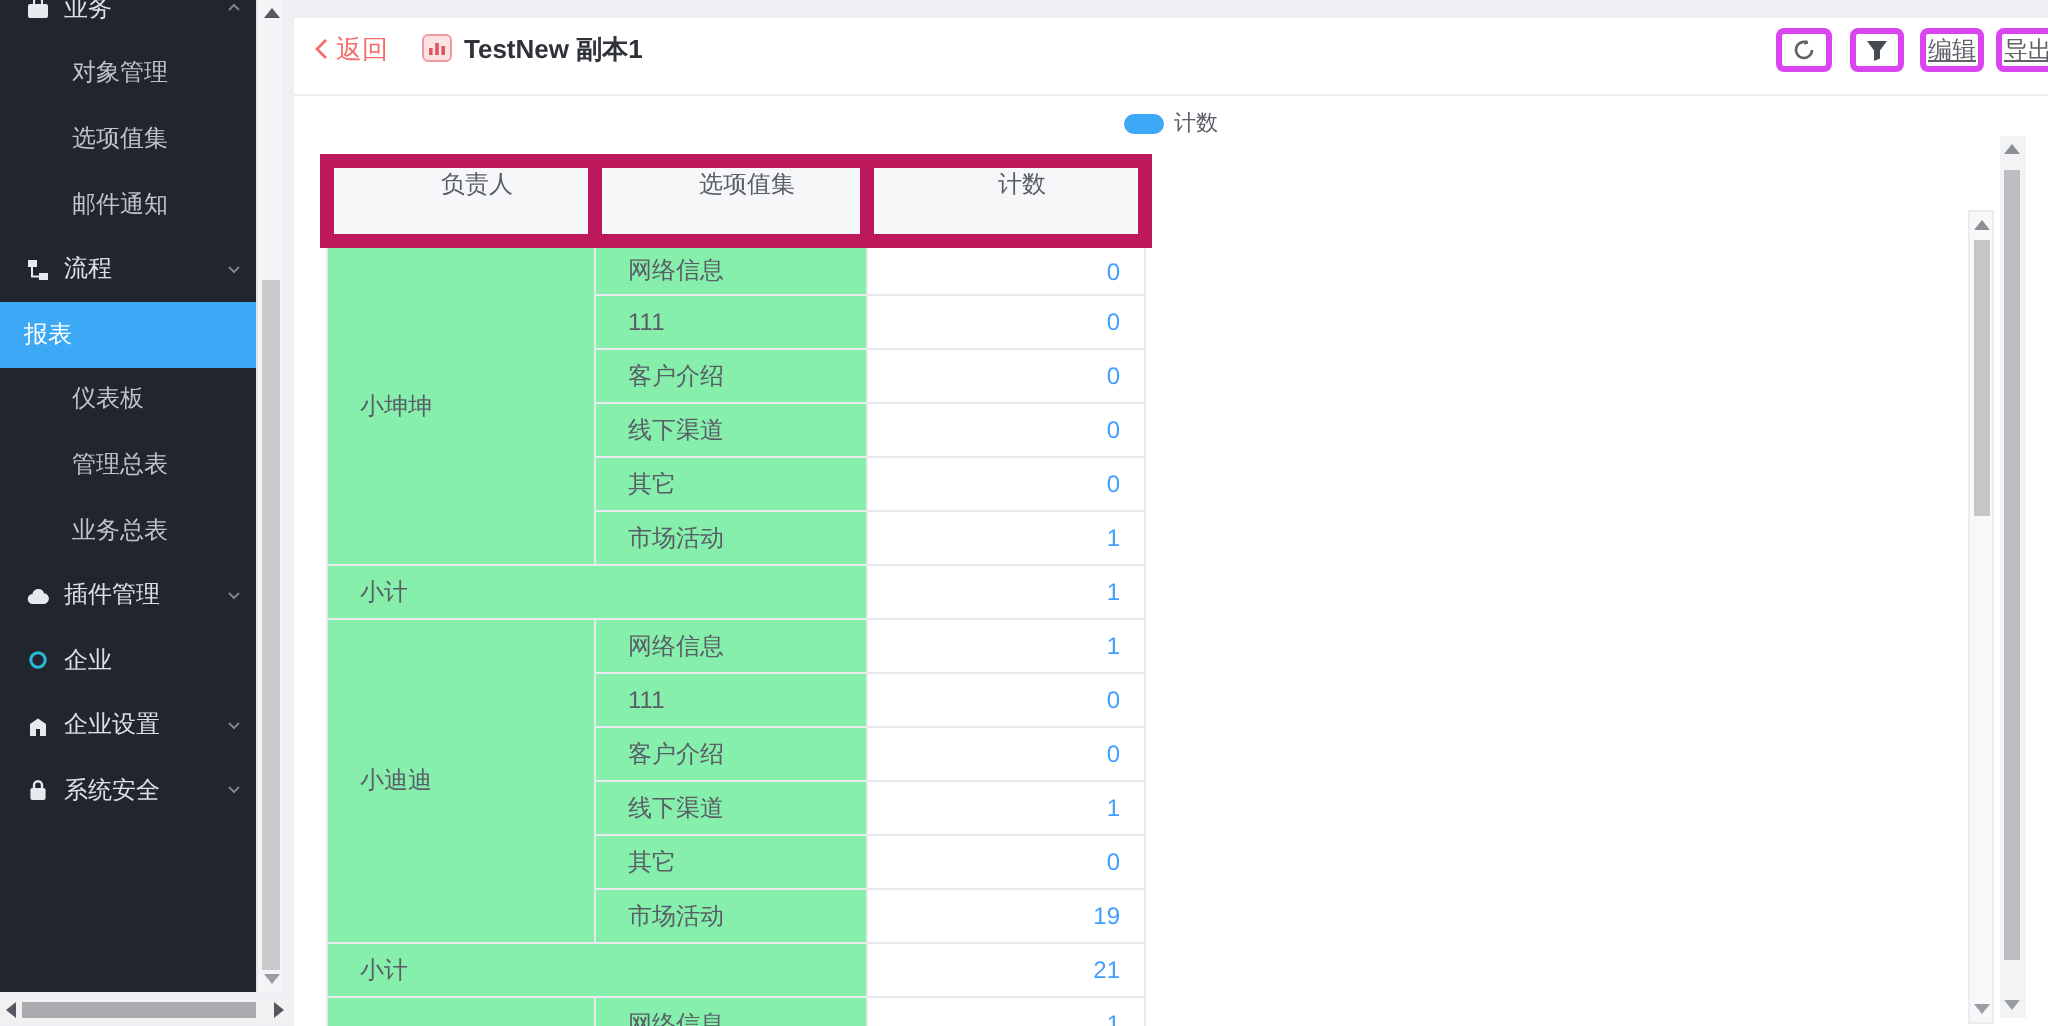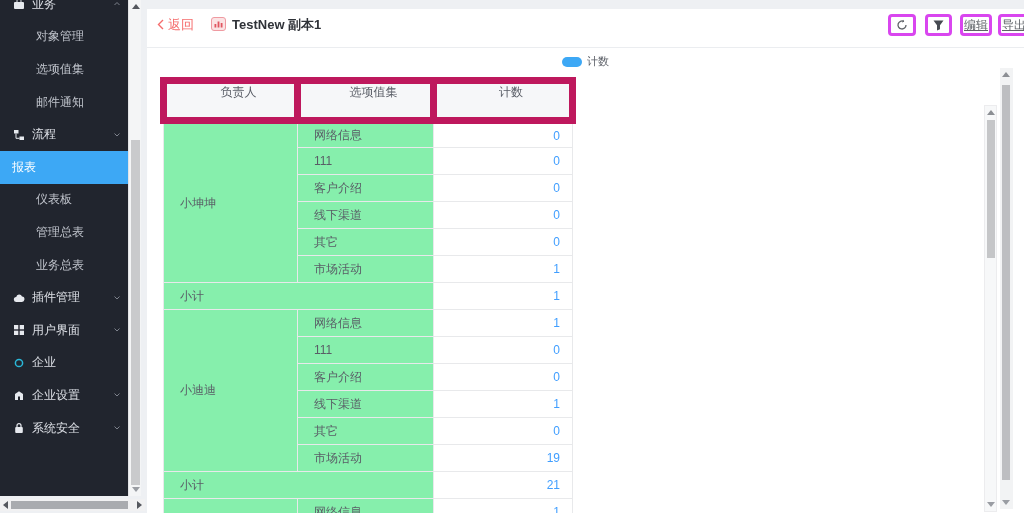--- a/index.html
+++ b/index.html
@@ -115,32 +115,20 @@
       <div class="side-item parent">
         <svg class="mi" viewBox="0 0 12 12">
           <path d="M3.5 10 a2.5 2.5 0 0 1 -0.3-5 A3 3 0 0 1 9 4.6 a2.7 2.7 0 0 1 -0.5 5.4 Z" fill="currentColor"></path>
         </svg>
         <span>插件管理</span>
         <svg class="chev" viewBox="0 0 8 8">
           <path d="M1.5 2.5 L4 5 L6.5 2.5" stroke="currentColor" fill="none"></path>
         </svg>
       </div>
       <div class="side-item parent">
-        <svg class="mi" viewBox="0 0 12 12">
-          <rect x="1" y="1" width="4.3" height="4.3" fill="currentColor"></rect>
-          <rect x="6.7" y="1" width="4.3" height="4.3" fill="currentColor"></rect>
-          <rect x="1" y="6.7" width="4.3" height="4.3" fill="currentColor"></rect>
-          <rect x="6.7" y="6.7" width="4.3" height="4.3" fill="currentColor"></rect>
-        </svg>
-        <span>用户界面</span>
-        <svg class="chev" viewBox="0 0 8 8">
-          <path d="M1.5 2.5 L4 5 L6.5 2.5" stroke="currentColor" fill="none"></path>
-        </svg>
-      </div>
-      <div class="side-item parent">
         <svg class="mi" viewBox="0 0 12 12" style="color:#2ab8d9">
           <circle cx="6" cy="6" r="3.6" stroke="currentColor" stroke-width="1.5" fill="none"></circle>
         </svg>
         <span>企业</span>
       </div>
       <div class="side-item parent">
         <svg class="mi" viewBox="0 0 12 12">
           <path d="M2 11 V5 l4-2.8 L10 5 v6 Z" fill="currentColor"></path>
           <rect x="5" y="7.5" width="2" height="3.5" fill="#21252e"></rect>
         </svg>

